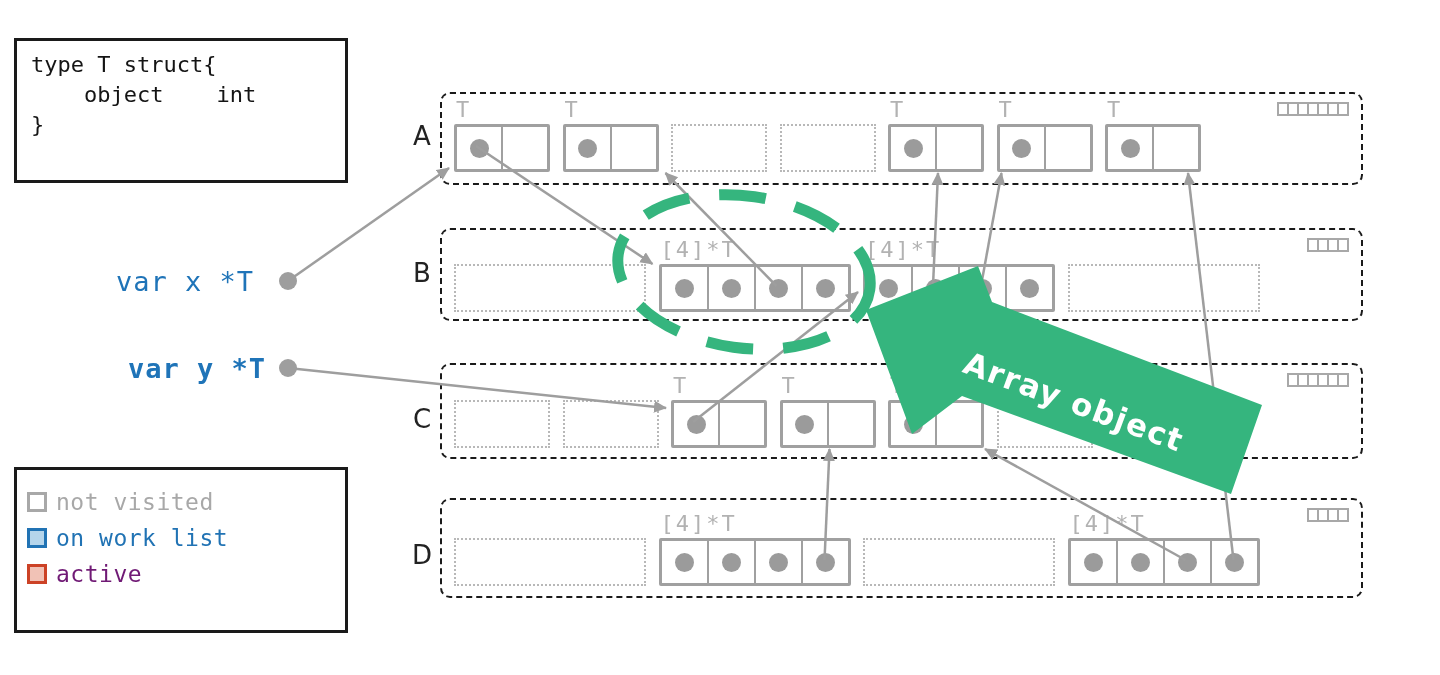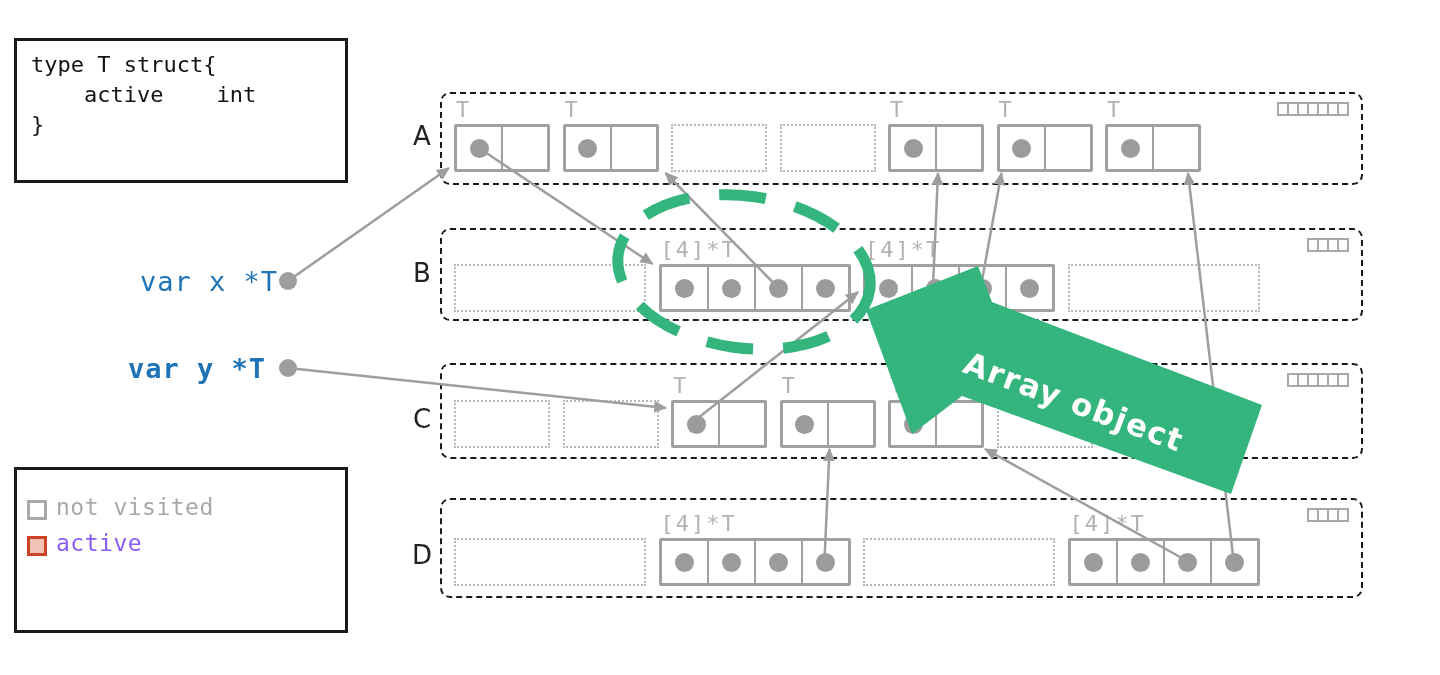--- a/index.html
+++ b/index.html
@@ -8,21 +8,21 @@
   .abs{position:absolute;}
   
   .code-box{left:14px;top:38px;width:334px;height:145px;border:3px solid #1a1a1a;
             background:#fff;padding:9px 0 0 14px;box-sizing:border-box;}
   .code-line{white-space:pre;font-size:22px;line-height:30px;color:#141414;}
   
   .var-label{font-size:27px;letter-spacing:1px;color:#1f74b8;white-space:pre;}
   
   .legend-box{left:14px;top:467px;width:334px;height:166px;border:3px solid #1a1a1a;
               background:#fff;box-sizing:border-box;padding:14px 0 0 10px;}
-  .legend-row{display:flex;align-items:flex-end;height:36px;}
+  .legend-row{display:flex;align-items:center;height:36px;}
   .legend-swatch{width:14px;height:14px;border-style:solid;border-width:3px;margin-right:9px;flex:0 0 auto;}
   .legend-label{font-size:23px;letter-spacing:0.5px;white-space:pre;}
   
   .region{border:2px dashed #1a1a1a;border-radius:10px;background:transparent;box-sizing:border-box;}
   .region-label{font-family:"DejaVu Sans", sans-serif;font-size:26px;color:#222;width:32px;text-align:center;}
   .slot{box-sizing:border-box;height:48px;}
   .slot-free{border:2px dotted #b8b8b8;}
   .slot-obj{border:3px solid #a0a0a0;background:#fff;display:flex;border-radius:2px;}
   .cell{flex:1 1 0;position:relative;border-right:2.5px solid #a0a0a0;}
   .cell:last-child{border-right:none;}
@@ -33,35 +33,39 @@
   .bitmap-cell{width:12px;height:14px;border:2px solid #a8a8a8;background:#fff;margin-left:-2px;box-sizing:border-box;}
   #overlay{position:absolute;left:0;top:0;width:1440px;height:675px;pointer-events:none;}
 </style>
 </head>
 <body>
 
 <div id="stage">
 
   <div class="abs code-box">
     <div class="code-line">type T struct{</div>
-    <div class="code-line">    active    int</div>
+    <div class="code-line">    object    int</div>
     <div class="code-line">}</div>
   </div>
 
-  <div class="abs var-label" style="left:140px;top:266px;">var x *T</div>
+  <div class="abs var-label" style="left:116px;top:266px;">var x *T</div>
   <div class="abs var-label" style="left:128px;top:353px;font-weight:bold;">var y *T</div>
 
   <div class="abs legend-box">
       <div class="legend-row">
         <span class="legend-swatch" style="border-color: rgb(168, 168, 168); background: rgb(255, 255, 255);"></span>
         <span class="legend-label" style="color: rgb(168, 168, 168);">not visited</span>
       </div>
       <div class="legend-row">
+        <span class="legend-swatch" style="border-color: rgb(33, 115, 180); background: rgb(181, 213, 235);"></span>
+        <span class="legend-label" style="color: rgb(33, 115, 180);">on work list</span>
+      </div>
+      <div class="legend-row">
         <span class="legend-swatch" style="border-color: rgb(204, 66, 38); background: rgb(241, 194, 182);"></span>
-        <span class="legend-label" style="color: #8b5cf6;">active</span>
+        <span class="legend-label" style="color: #701a75;">active</span>
       </div>
     </div>
 
 <div class="abs region" style="left: 440px; top: 92px; width: 923px; height: 93px;">
       <div class="bitmap">
         <span class="bitmap-cell"></span>
         <span class="bitmap-cell"></span>
         <span class="bitmap-cell"></span>
         <span class="bitmap-cell"></span>
         <span class="bitmap-cell"></span>

